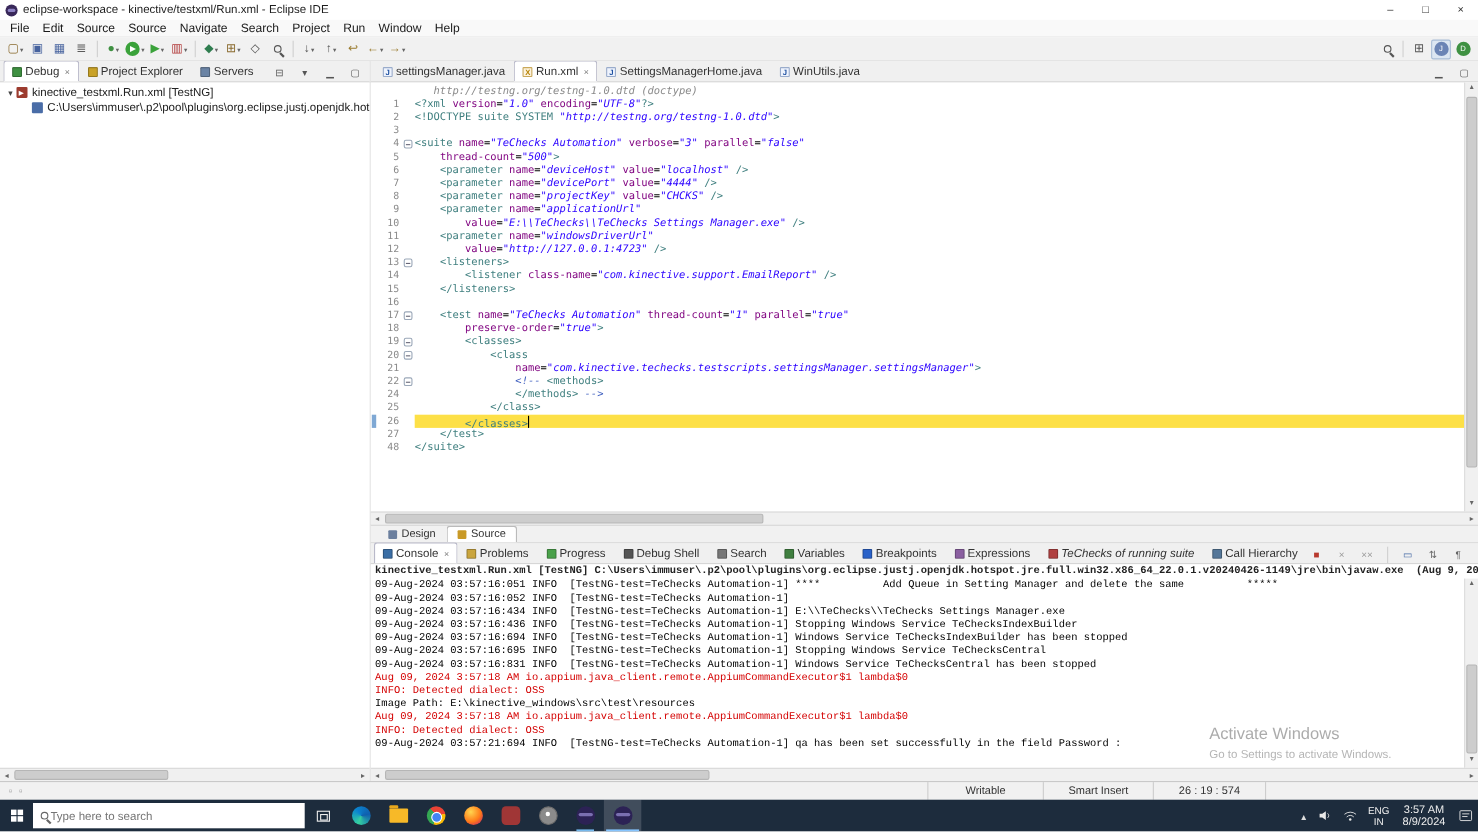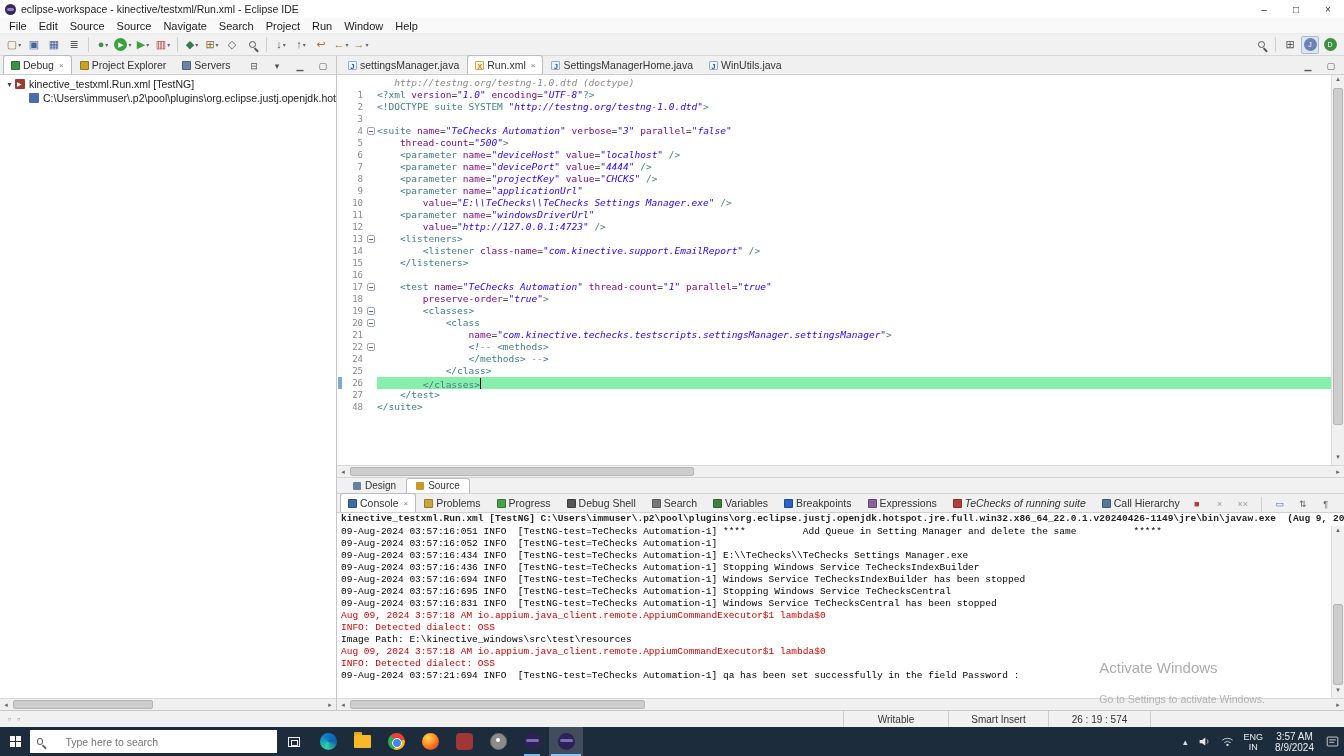--- a/index.html
+++ b/index.html
@@ -61,21 +61,21 @@
 .code-wrap{flex:1;display:flex;min-height:0;background:#fff}
 .code-lines{flex:1;overflow:hidden;font-family:"DejaVu Sans Mono",monospace;font-size:9.5px;line-height:12px;padding-top:2px}
 .code-row{display:flex;height:12px;white-space:pre}
 .ann{width:7px;flex:0 0 7px;position:relative}
 .range-mark{position:absolute;left:1px;top:0;width:4px;height:12px;background:#7fa8d4}
 .lnum{width:22px;flex:0 0 22px;text-align:right;color:#8a8a8a;padding-right:3px;font-size:9px}
 .fold-cell{width:11px;flex:0 0 11px;position:relative}
 .fold-box{position:absolute;left:1px;top:2px;width:8px;height:8px;border:1px solid #9aa7b8;border-radius:2px;background:#fff}
 .fold-box::after{content:"";position:absolute;left:1px;right:1px;top:50%;height:1px;background:#667}
 .code-text{flex:1}
-.hl-row .code-text{background:#86efac}
+.hl-row .code-text{background:#fde047}
 .caret{display:inline-block;width:1.5px;height:11px;background:#000;position:relative;top:1px}
 .tk-p{color:#000}
 .tk-t{color:#3f7f7f}
 .tk-a{color:#7f007f}
 .tk-v{color:#2a00ff;font-style:italic}
 .tk-c{color:#3f5fbf;font-style:italic}
 .tk-d{color:#8a8a8a;font-style:italic}
 
 .ds-bar{height:17px;flex:0 0 17px;background:#f1f1f1;border-top:1px solid #d5d5d5;border-bottom:1px solid #d5d5d5;display:flex;align-items:flex-end;padding-left:6px}
 .ds-tab{font-size:10px;padding:1px 9px 2px;display:flex;gap:4px;align-items:center;color:#333;border:1px solid transparent;border-bottom:none}
@@ -92,21 +92,21 @@
 .statusbar{height:17px;flex:0 0 17px;background:#f1f1f1;border-top:1px solid #c9c9c9;display:flex;align-items:center;font-size:10px;color:#333}
 .sb-icons{display:flex;gap:6px;padding:0 8px;color:#999;font-size:9px}
 .sb-spacer{flex:1}
 .sseg{height:100%;display:flex;align-items:center;justify-content:center;border-left:1px solid #cdcdcd}
 .sseg.w1{width:105px}.sseg.w2{width:100px}.sseg.w3{width:102px}.sseg.w4{width:194px;border-right:none}
 
 .taskbar{height:29px;flex:0 0 29px;background:#1d2c3d;display:flex;align-items:center;color:#eee}
 .start{width:30px;height:100%;display:flex;align-items:center;justify-content:center;flex:0 0 30px}
 .start-grid{display:grid;grid-template-columns:5px 5px;grid-template-rows:5px 5px;gap:1px}
 .start-grid b{background:#fff;display:block}
-.tsearch{width:247px;height:23px;background:#fff;display:flex;align-items:center;gap:22px;padding:0 7px;flex:0 0 247px}
+.tsearch{width:247px;height:23px;background:#fff;display:flex;align-items:center;gap:2px;padding:0 7px;flex:0 0 247px}
 .tsearch .mag{border-color:#666}.tsearch .mag::after{background:#666}
 .tsearch input{border:none;outline:none;font-size:10.5px;color:#555;width:100%;font-family:inherit;background:transparent}
 .taskview{width:34px;height:100%;display:flex;align-items:center;justify-content:center}
 .tv-ic{width:12px;height:10px;border:1px solid #eee;position:relative}
 .tv-ic::after{content:"";position:absolute;left:2px;top:2px;width:5px;height:4px;border:1px solid #eee}
 .tapps{display:flex;height:100%}
 .tapp{width:34px;height:100%;display:flex;align-items:center;justify-content:center;position:relative}
 .tapp.running::after{content:"";position:absolute;bottom:0;left:9px;right:9px;height:2px;background:#76b9ed}
 .tapp.active{background:rgba(255,255,255,.16)}
 .tapp.active::after{content:"";position:absolute;bottom:0;left:2px;right:2px;height:2px;background:#87c5ff}
@@ -122,21 +122,21 @@
 .ai-gimp::after{content:"";position:absolute;left:5px;top:4px;width:4px;height:4px;border-radius:50%;background:#fff}
 .ai-eclipse{background:#2c2255}
 .ai-eclipse::after{content:"";position:absolute;left:2px;right:2px;top:6px;height:3px;background:#7a6fb0;border-radius:2px}
 .tray{margin-left:auto;display:flex;align-items:center;height:100%}
 .tray-item{padding:0 5px;display:flex;flex-direction:column;align-items:center;justify-content:center;height:100%;font-size:9px;line-height:10px;color:#eee}
 .chev{font-size:9px;color:#ddd}
 .clock{font-size:10px;line-height:11px;text-align:center;padding:0 7px}
 
 .watermark{position:absolute;right:79px;top:659px;color:#9d9d9d;opacity:.85;pointer-events:none;z-index:5}
 .watermark .w1{font-size:15px}
-.watermark .w2{font-size:10.5px;color:#a9a9a9;margin-top:17px}
+.watermark .w2{font-size:10.5px;color:#a9a9a9;margin-top:4px}
 </style>
 </head>
 <body>
 
 <div id="root">
 
   <div class="titlebar">
     <span class="tb-logo"></span>
     <span class="title">eclipse-workspace - kinective/testxml/Run.xml - Eclipse IDE</span>
     <span class="wbtns">

